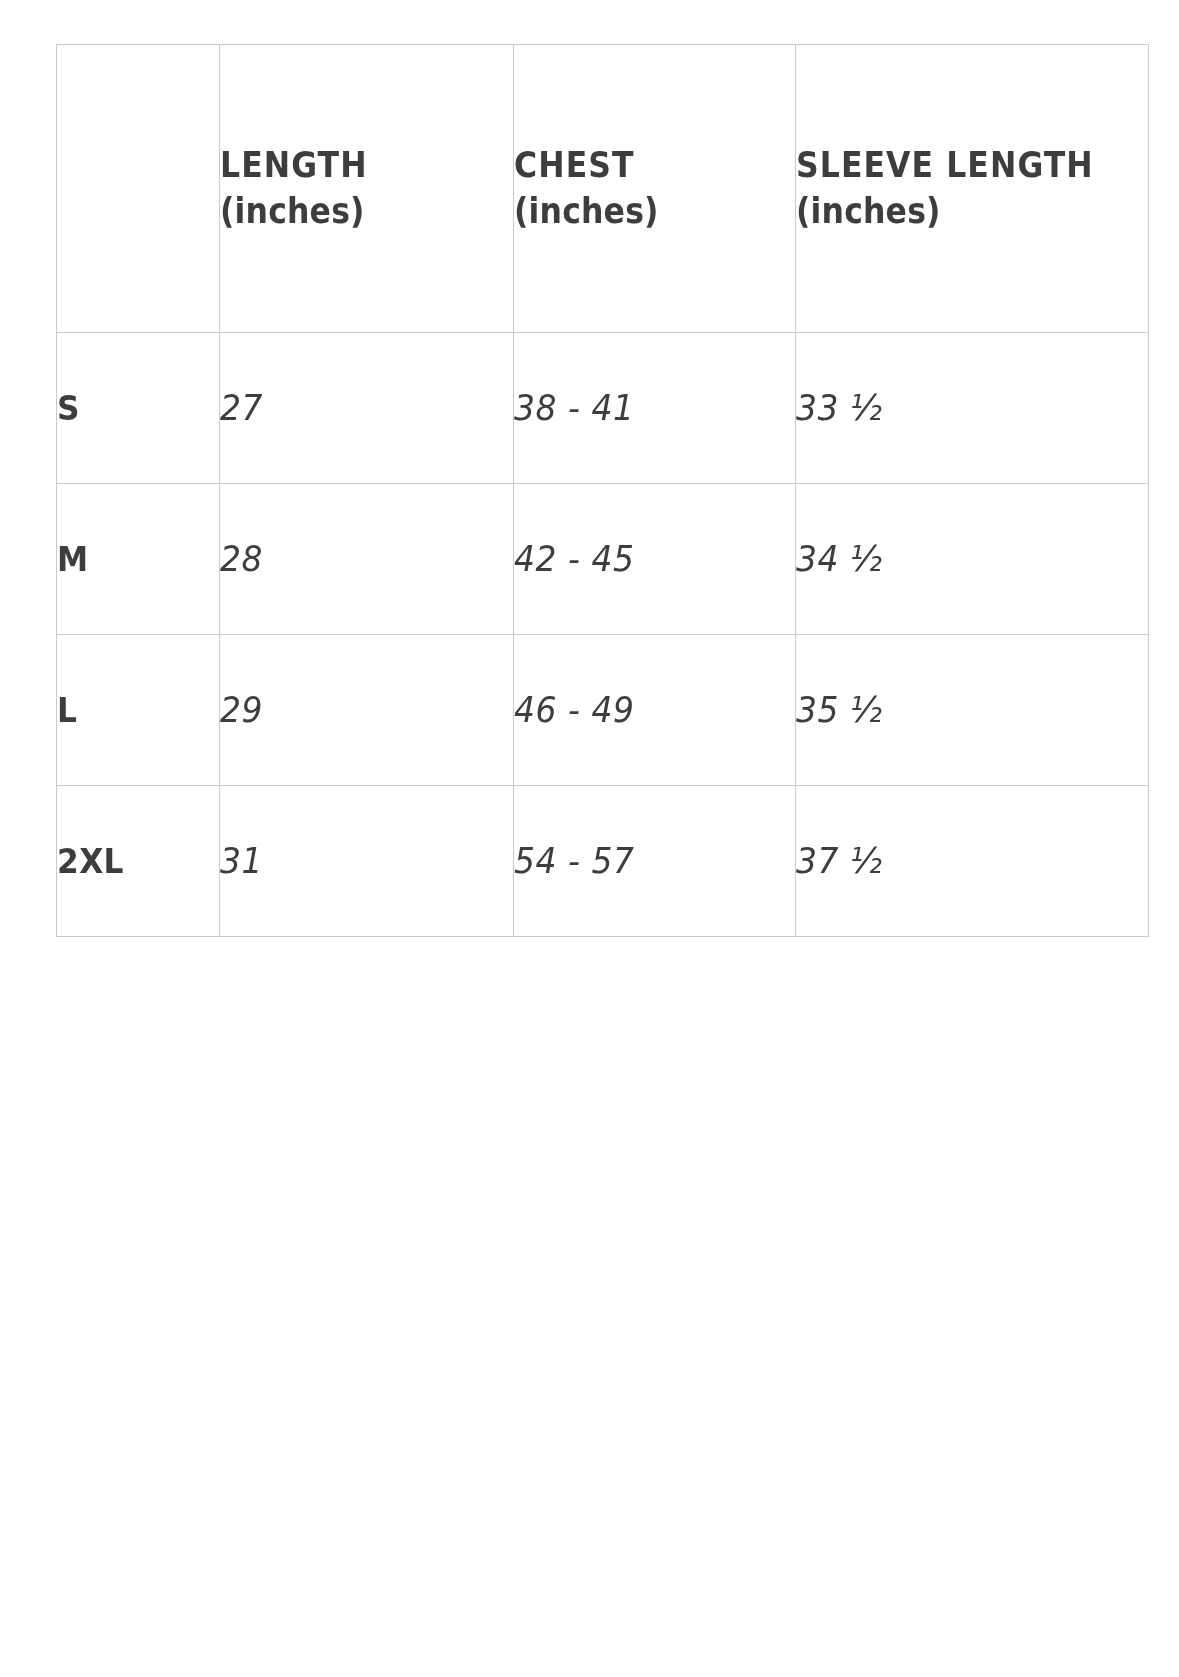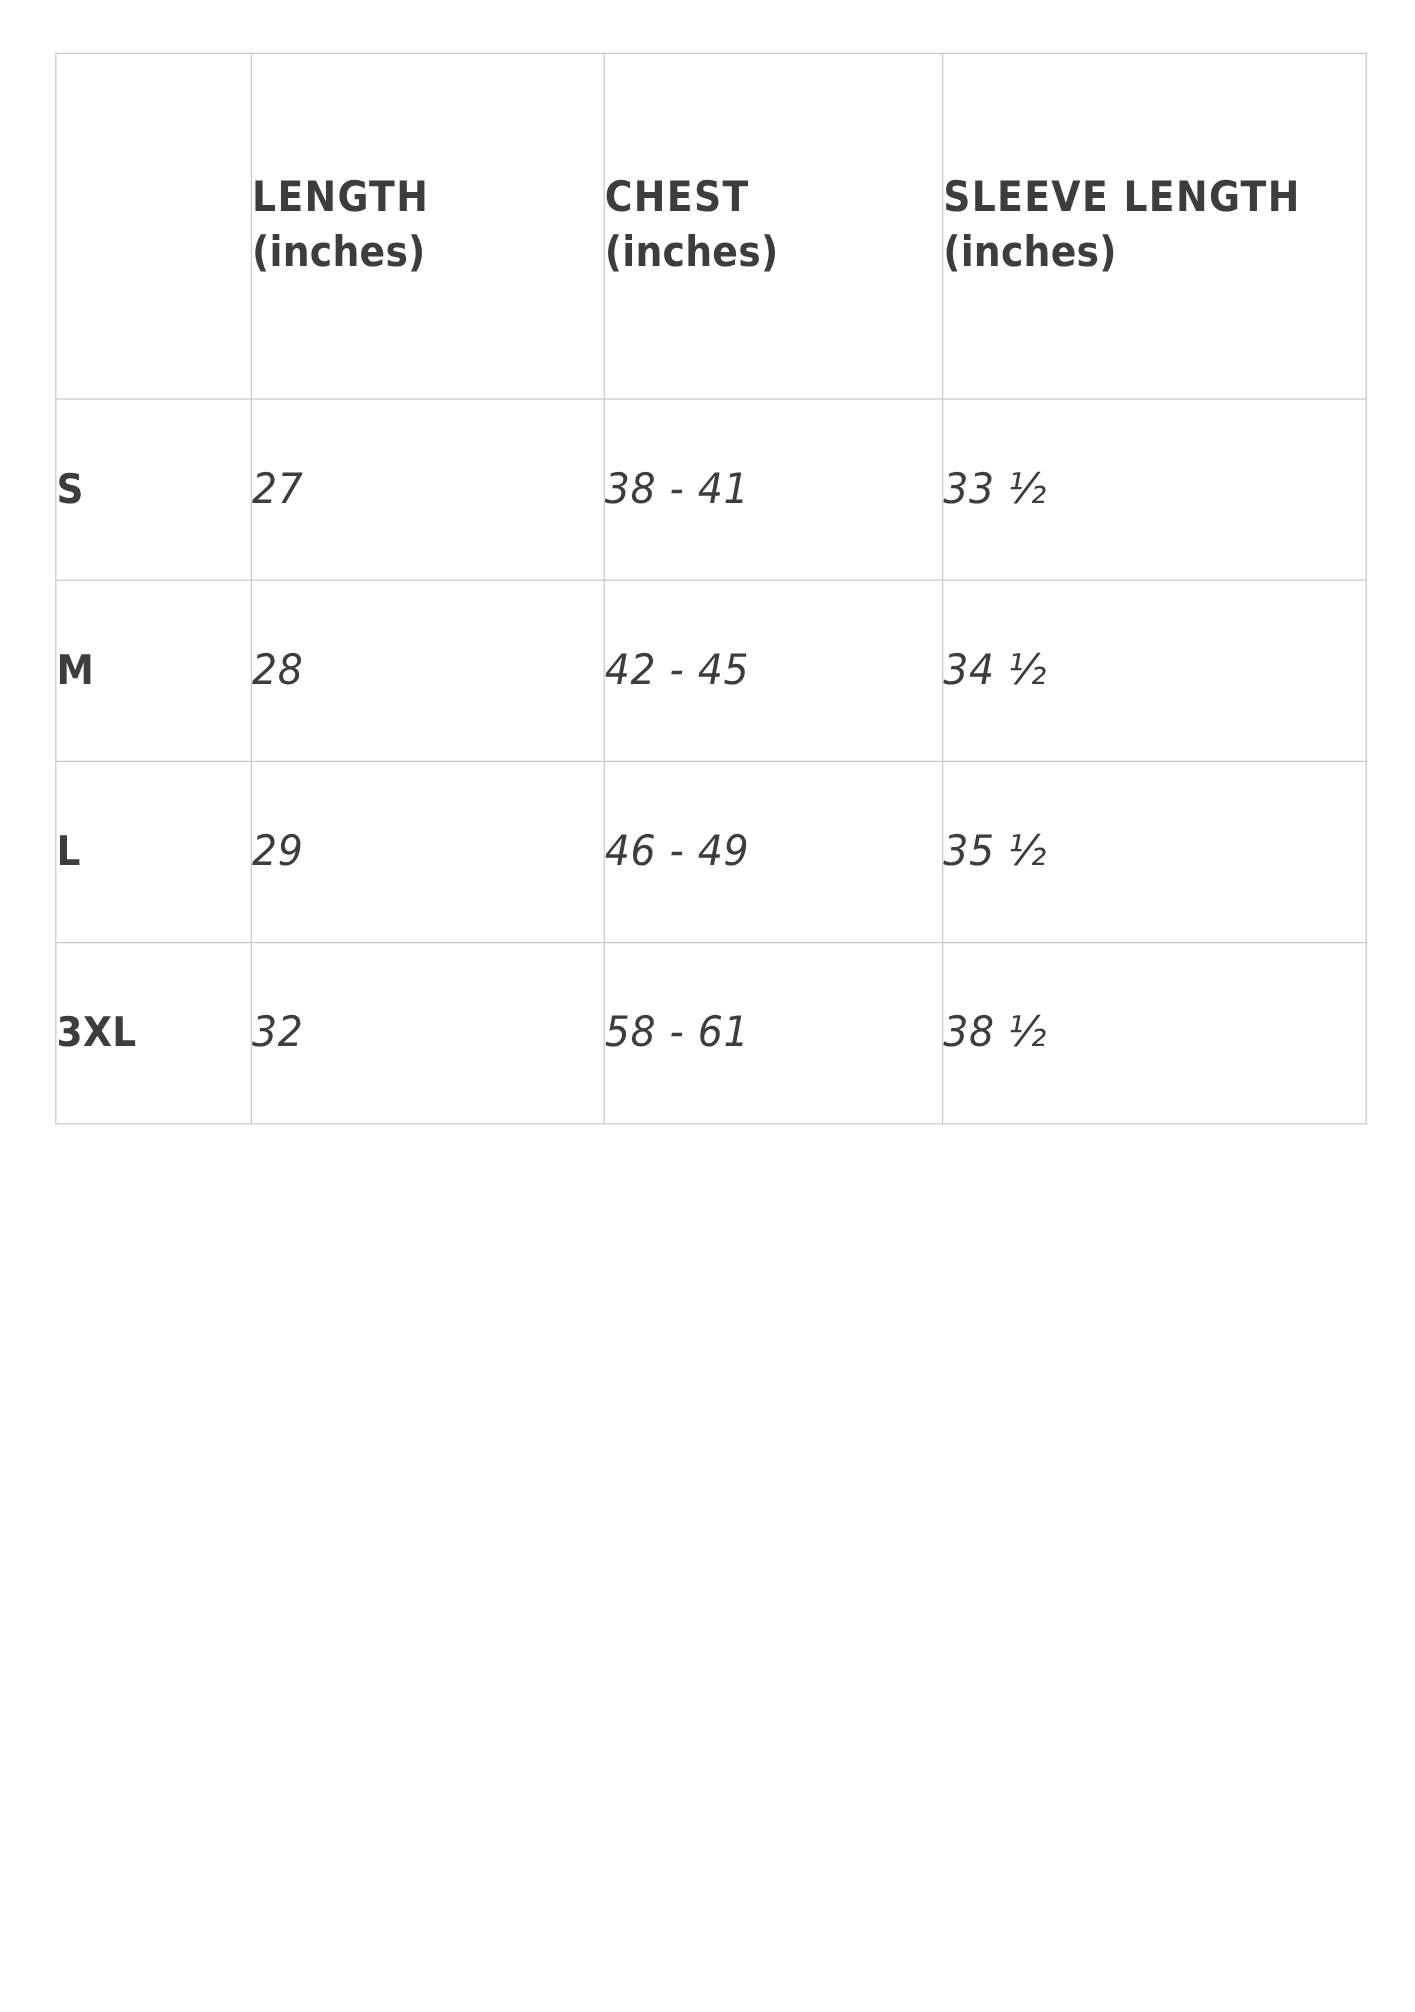--- a/index.html
+++ b/index.html
@@ -17,21 +17,21 @@
   #size-chart-page {
     position: relative;
     width: 1179px;
     height: 1677px;
     background: #ffffff;
     box-sizing: border-box;
   }
 
   #size-chart-table {
     position: absolute;
-    left: 46px;
+    left: 56px;
     top: 44px;
     width: 1092px;
     border-collapse: collapse;
     table-layout: fixed;
     background: #ffffff;
   }
 
   #size-chart-table col.col-size   { width: 163px; }
   #size-chart-table col.col-length { width: 294px; }
   #size-chart-table col.col-chest  { width: 282px; }
@@ -194,34 +194,34 @@
         </td>
         <td class="value-cell">
           <span class="value-text">46 - 49</span>
         </td>
         <td class="value-cell">
           <span class="value-text">35 ½</span>
         </td>
       </tr>
 
 
-
-      <tr>
-        <td class="size-cell">
-          <span class="size-label">3XL</span>
-        </td>
-        <td class="value-cell">
-          <span class="value-text">32</span>
-        </td>
-        <td class="value-cell">
-          <span class="value-text">58 - 61</span>
-        </td>
-        <td class="value-cell">
-          <span class="value-text">38 ½</span>
-        </td>
-      </tr>
+      <tr>
+        <td class="size-cell">
+          <span class="size-label">2XL</span>
+        </td>
+        <td class="value-cell">
+          <span class="value-text">31</span>
+        </td>
+        <td class="value-cell">
+          <span class="value-text">54 - 57</span>
+        </td>
+        <td class="value-cell">
+          <span class="value-text">37 ½</span>
+        </td>
+      </tr>
+
 
 
 
     </tbody>
   </table>
 
 </div>
 
 </body></html>

